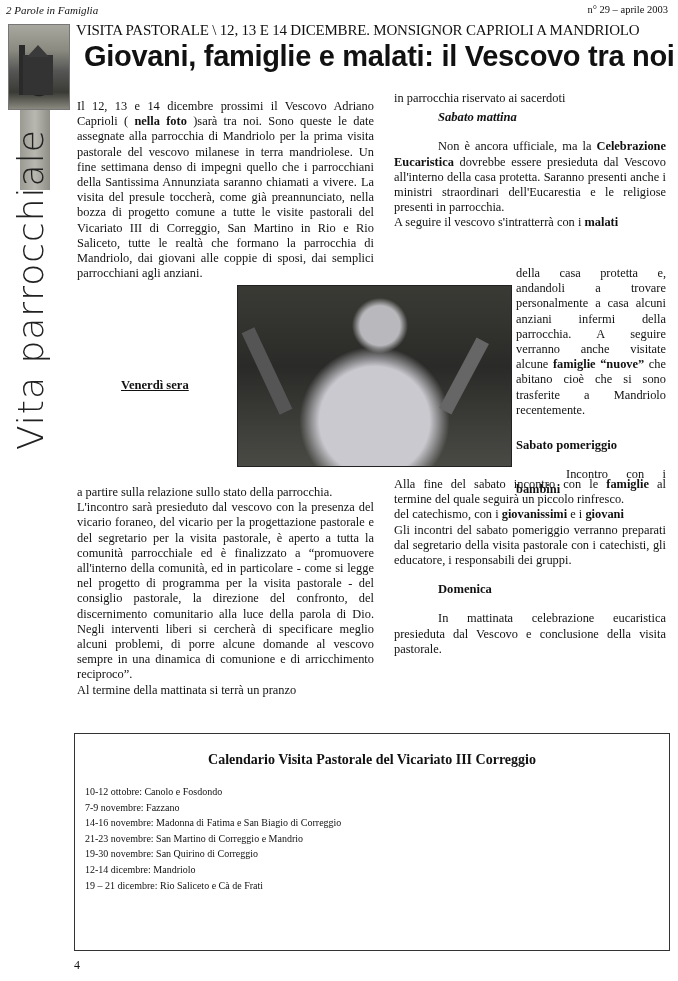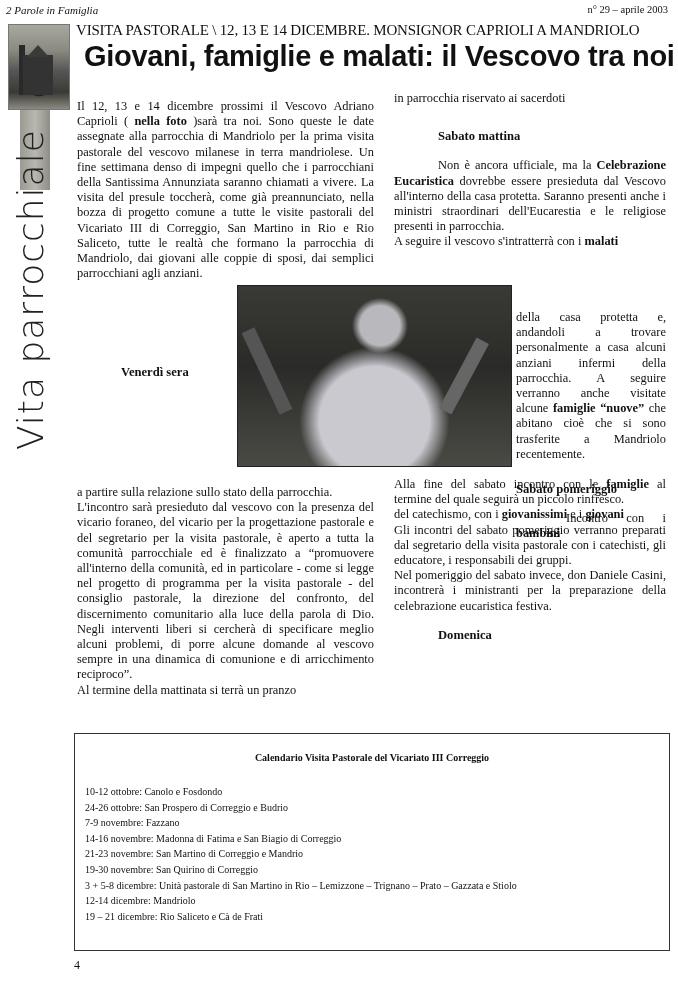--- a/index.html
+++ b/index.html
@@ -33,21 +33,21 @@
      background:
        radial-gradient(ellipse at 50% 75%, #c9c9cf 0 55px, transparent 75px),
        radial-gradient(ellipse at 52% 22%, #b9b9bd 0 20px, transparent 28px),
        radial-gradient(ellipse at 50% 48%, #2a2a2a 0 22px, transparent 30px),
        linear-gradient(180deg, #3a3a35 0%, #2a2a28 45%, #4a4a45 100%);
      border:1px solid #222; }
   .photo .arm-l { position:absolute; left:22px; top:40px; width:14px; height:90px; background:#555; transform:rotate(-25deg); }
   .photo .arm-r { position:absolute; right:40px; top:50px; width:14px; height:80px; background:#666; transform:rotate(28deg); }
   .calendar { left:74px; top:733px; width:596px; height:218px; border:1.5px solid #333; box-sizing:border-box;
      font-family:"Liberation Serif",serif; }
-  .cal-title { position:absolute; left:0; right:0; top:18px; text-align:center; font-weight:bold; font-size:10px; }
+  .cal-title { position:absolute; left:0; right:0; top:18px; text-align:center; font-weight:bold; font-size:14px; }
   .cal-list { position:absolute; left:10px; right:4px; top:50px; font-size:10px; line-height:15.6px; }
   .cal-list div { text-align:justify; }
   .page-num { left:74px; top:958px; font-family:"Liberation Serif",serif; font-size:12px; }
   b { font-weight:bold; }
 </style>
 </head>
 <body>
 
 <div class="abs header-left">2 Parole in Famiglia</div>
 <div class="abs header-right">n° 29 – aprile 2003</div>
@@ -65,58 +65,56 @@
 
 <div class="abs col" style="left:77px; top:99px; width:297px;">
   <p><span>Il 12, 13 e 14 dicembre prossimi il Vescovo Adriano Caprioli (</span><b> nella foto </b><span>)sarà tra noi. Sono queste le date assegnate alla parrocchia di Mandriolo per la prima visita pastorale del vescovo milanese in terra mandriolese. Un fine settimana denso di impegni quello che i parrocchiani della Santissima Annunziata saranno chiamati a vivere. La visita del presule toccherà, come già preannunciato, nella bozza di progetto comune a tutte le visite pastorali del Vicariato III di Correggio, San Martino in Rio e Rio Saliceto, tutte le realtà che formano la parrocchia di Mandriolo, dai giovani alle coppie di sposi, dai semplici parrocchiani agli anziani.</span></p>
 </div>
 
 <div class="abs photo">
   <div class="arm-l"></div>
   <div class="arm-r"></div>
 </div>
 
-<div class="abs col" style="left:77px; top:365px; width:150px;">
+<div class="abs col" style="left:77px; top:378px; width:150px;text-decoration:underline;">
   <h4 style="padding-left:44px;">Venerdì sera</h4>
 </div>
 <div class="abs col" style="left:77px; top:485px; width:297px;">
   <p> a partire sulla relazione sullo stato della parrocchia.</p>
   <p>L'incontro sarà presieduto dal vescovo con la presenza del vicario foraneo, del vicario per la progettazione pastorale e del segretario per la visita pastorale, è aperto a tutta la comunità parrocchiale ed è finalizzato a “promuovere all'interno della comunità, ed in particolare - come si legge nel progetto di programma per la visita pastorale - del consiglio pastorale, la direzione del confronto, del discernimento comunitario alla luce della parola di Dio. Negli interventi liberi si cercherà di specificare meglio alcuni problemi, di porre alcune domande al vescovo sempre in una dinamica di comunione e di arricchimento reciproco”.</p>
   <p>Al termine della mattinata si terrà un pranzo</p>
 </div>
 
 <div class="abs col" style="left:394px; top:91px; width:272px;">
   <p>in parrocchia riservato ai sacerdoti</p>
-  <h4 style="margin-top:23px;">Sabato mattina</h4>
+  <h4 style="margin-top:4px;font-style:italic;">Sabato mattina</h4>
   <p class="indent" style="margin-top:14px;"><span>Non è ancora ufficiale, ma la </span><b>Celebrazione Eucaristica</b><span> dovrebbe essere presieduta dal Vescovo all'interno della casa protetta. Saranno presenti anche i ministri straordinari dell'Eucarestia e le religiose presenti in parrocchia.</span></p>
   <p><span>A seguire il vescovo s'intratterrà con i </span><b>malati</b></p>
 </div>
 
-<div class="abs col" style="left:516px; top:266px; width:150px;margin-top:44px;">
+<div class="abs col" style="left:516px; top:266px; width:150px;">
   <p><span> della casa protetta e, andandoli a trovare personalmente a casa alcuni anziani infermi della parrocchia. A seguire verranno anche visitate alcune </span><b>famiglie “nuove”</b><span> che abitano cioè che si sono trasferite a Mandriolo recentemente.</span></p>
   <h4 style="padding-left:0; margin-top:20px;">Sabato pomeriggio</h4>
   <p class="indent" style="margin-top:14px; text-indent:50px;"><span>Incontro con i </span><b>bambini</b></p>
 </div>
 
 <div class="abs col" style="left:394px; top:477px; width:272px;">
   <p><span>Alla fine del sabato incontro con le </span><b>famiglie</b><span> al termine del quale seguirà un piccolo rinfresco.</span></p>
   <p><span> del catechismo, con i </span><b>giovanissimi</b><span> e i </span><b>giovani</b></p>
   <p>Gli incontri del sabato pomeriggio verranno preparati dal segretario della visita pastorale con i catechisti, gli educatore, i responsabili dei gruppi.</p>
-  <p>Nel pomeriggio del sabato invece, don Daniele Casini, incontrerà i ministranti per la preparazione della celebrazione eucaristica festiva.</p>
   <h4 style="margin-top:14px;">Domenica</h4>
+  <p class="indent" style="margin-top:14px;">In mattinata celebrazione eucaristica presieduta dal Vescovo e conclusione della visita pastorale.</p>
 </div>
 
 <div class="abs calendar">
   <div class="cal-title">Calendario Visita Pastorale del Vicariato III Correggio</div>
   <div class="cal-list">
     <div>10-12 ottobre: Canolo e Fosdondo</div>
-    <div>24-26 ottobre: San Prospero di Correggio e Budrio</div>
     <div>7-9 novembre: Fazzano</div>
     <div>14-16 novembre: Madonna di Fatima e San Biagio di Correggio</div>
     <div>21-23 novembre: San Martino di Correggio e Mandrio</div>
     <div>19-30 novembre: San Quirino di Correggio</div>
-    <div>3 + 5-8 dicembre: Unità pastorale di San Martino in Rio – Lemizzone – Trignano – Prato – Gazzata e Stiolo</div>
     <div>12-14 dicembre: Mandriolo</div>
     <div>19 – 21 dicembre: Rio Saliceto e Cà de Frati</div>
   </div>
 </div>
 
 <div class="abs page-num">4</div>
 
 </body></html>

